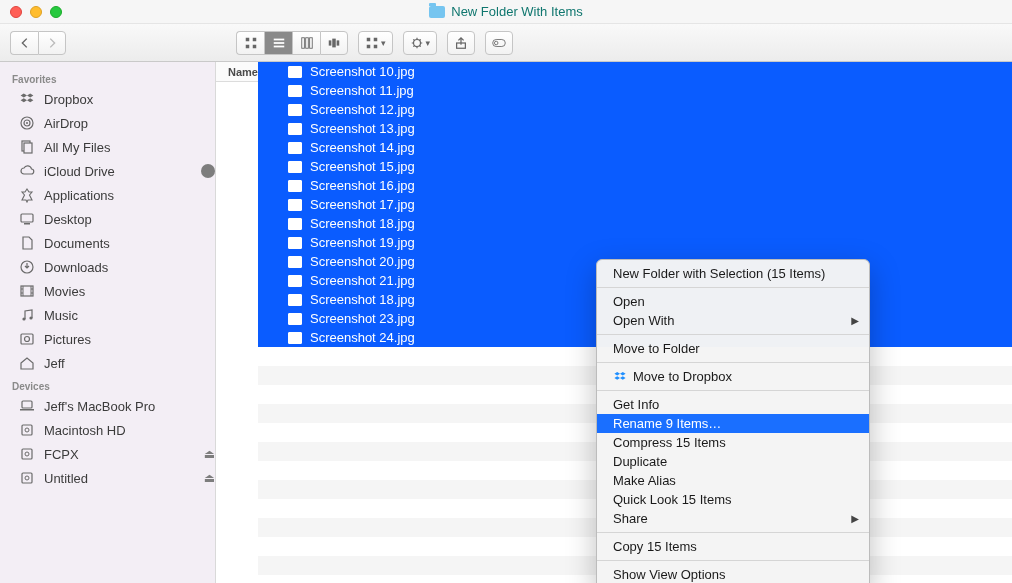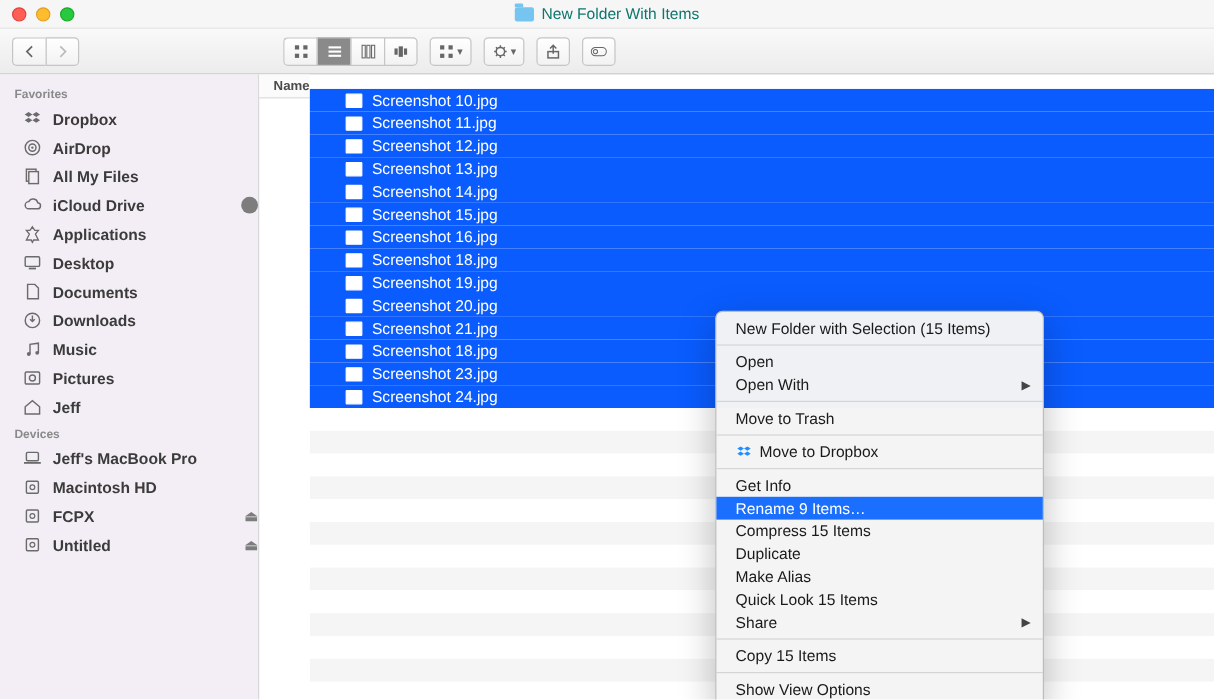--- a/index.html
+++ b/index.html
@@ -46,38 +46,37 @@
   .main { display: flex; height: calc(583px - 24px - 38px); }
   .sidebar {
     width: 216px; background: #f3eef5; border-right: 1px solid #d9d9d9;
     padding: 6px 0; overflow: hidden;
   }
   .sb-header { font-size: 10px; color: #8a8a8a; font-weight: 600; padding: 6px 12px 2px; }
   .sb-item {
     display: flex; align-items: center; gap: 8px;
     padding: 3px 0 3px 18px; font-size: 13px; color: #3b3b3b;
     position: relative;
-    font-weight: bold;
   }
   .sb-item .ico { width: 18px; height: 18px; color:#6b6b6b; display:flex; align-items:center; justify-content:center; }
   .sb-item .ico svg { width: 16px; height: 16px; }
   .sb-badge {
     margin-left: auto; width: 14px; height: 14px; border-radius: 50%;
     background: #7d7d7d; display: inline-block;
   }
   .sb-eject { margin-left:auto; color:#7d7d7d; font-size:12px; }
 
   
   .content { flex: 1; display: flex; flex-direction: row; position: relative; }
   .col-header {
     height: 20px; background: #fbfbfb; border-bottom: 1px solid #dcdcdc;
     font-size: 11px; color: #4a4a4a; font-weight: 600; padding-left: 12px;
     display: flex; align-items: center;
   }
-  .filelist { flex:1; overflow:hidden; position:relative;margin-top:12px; }
+  .filelist { flex:1; overflow:hidden; position:relative; }
   .row {
     height: 19px; display:flex; align-items:center; padding-left: 30px; gap: 8px;
     font-size: 13px; color:#1a1a1a;
   }
   .row.sel { background: #0a5cff; color:#fff; }
   .row .ficon { width:14px; height:12px; background:#fff; border:1px solid #999; border-radius:1px; display:inline-block; position:relative;}
   .row.sel .ficon { border-color:#fff; }
 
   
   .stripes { }
@@ -268,20 +267,29 @@
           <svg viewBox="0 0 16 16">
             <circle cx="8" cy="8" r="6" fill="none" stroke="#6b6b6b" stroke-width="1.2"></circle>
             <path d="M8 4v5m-2-2l2 2 2-2" fill="none" stroke="#6b6b6b" stroke-width="1.2"></path>
           </svg>
         </span>
         <span>Downloads</span>
       </div>
       <div class="sb-item">
         <span class="ico">
           <svg viewBox="0 0 16 16">
+            <rect x="2" y="3" width="12" height="10" fill="none" stroke="#6b6b6b" stroke-width="1.2"></rect>
+            <path d="M4 3v10M12 3v10M2 6h2M2 10h2M12 6h2M12 10h2" stroke="#6b6b6b" stroke-width="1"></path>
+          </svg>
+        </span>
+        <span>Movies</span>
+      </div>
+      <div class="sb-item">
+        <span class="ico">
+          <svg viewBox="0 0 16 16">
             <path d="M6 12V4l7-1v8" fill="none" stroke="#6b6b6b" stroke-width="1.2"></path>
             <circle cx="5" cy="12" r="1.6" fill="#6b6b6b"></circle>
             <circle cx="12" cy="11" r="1.6" fill="#6b6b6b"></circle>
           </svg>
         </span>
         <span>Music</span>
       </div>
       <div class="sb-item">
         <span class="ico">
           <svg viewBox="0 0 16 16">
@@ -368,20 +376,24 @@
         <div class="row sel">
           <span class="ficon"></span>
           <span>Screenshot 15.jpg</span>
         </div>
         <div class="row sel">
           <span class="ficon"></span>
           <span>Screenshot 16.jpg</span>
         </div>
         <div class="row sel">
           <span class="ficon"></span>
+          <span>Screenshot 17.jpg</span>
+        </div>
+        <div class="row sel">
+          <span class="ficon"></span>
           <span>Screenshot 18.jpg</span>
         </div>
         <div class="row sel">
           <span class="ficon"></span>
           <span>Screenshot 19.jpg</span>
         </div>
         <div class="row sel">
           <span class="ficon"></span>
           <span>Screenshot 20.jpg</span>
         </div>
@@ -423,21 +435,21 @@
         </div>
         <div class="msep"></div>
         <div class="mi">
           <span>Open</span>
         </div>
         <div class="mi sub">
           <span>Open With</span>
         </div>
         <div class="msep"></div>
         <div class="mi">
-          <span>Move to Trash</span>
+          <span>Move to Folder</span>
         </div>
         <div class="msep"></div>
         <div class="mi">
           <span class="db">
             <svg width="14" height="14" viewBox="0 0 16 16">
               <path d="M4 2l4 2.5L4 7 0 4.5zM12 2l4 2.5L12 7 8 4.5zM4 8l4 2.5L4 13 0 10.5zM12 8l4 2.5L12 13 8 10.5z" fill="#1f8fff" transform="scale(.8) translate(2,1)"></path>
             </svg>
           </span>
           <span>Move to Dropbox</span>
         </div>

